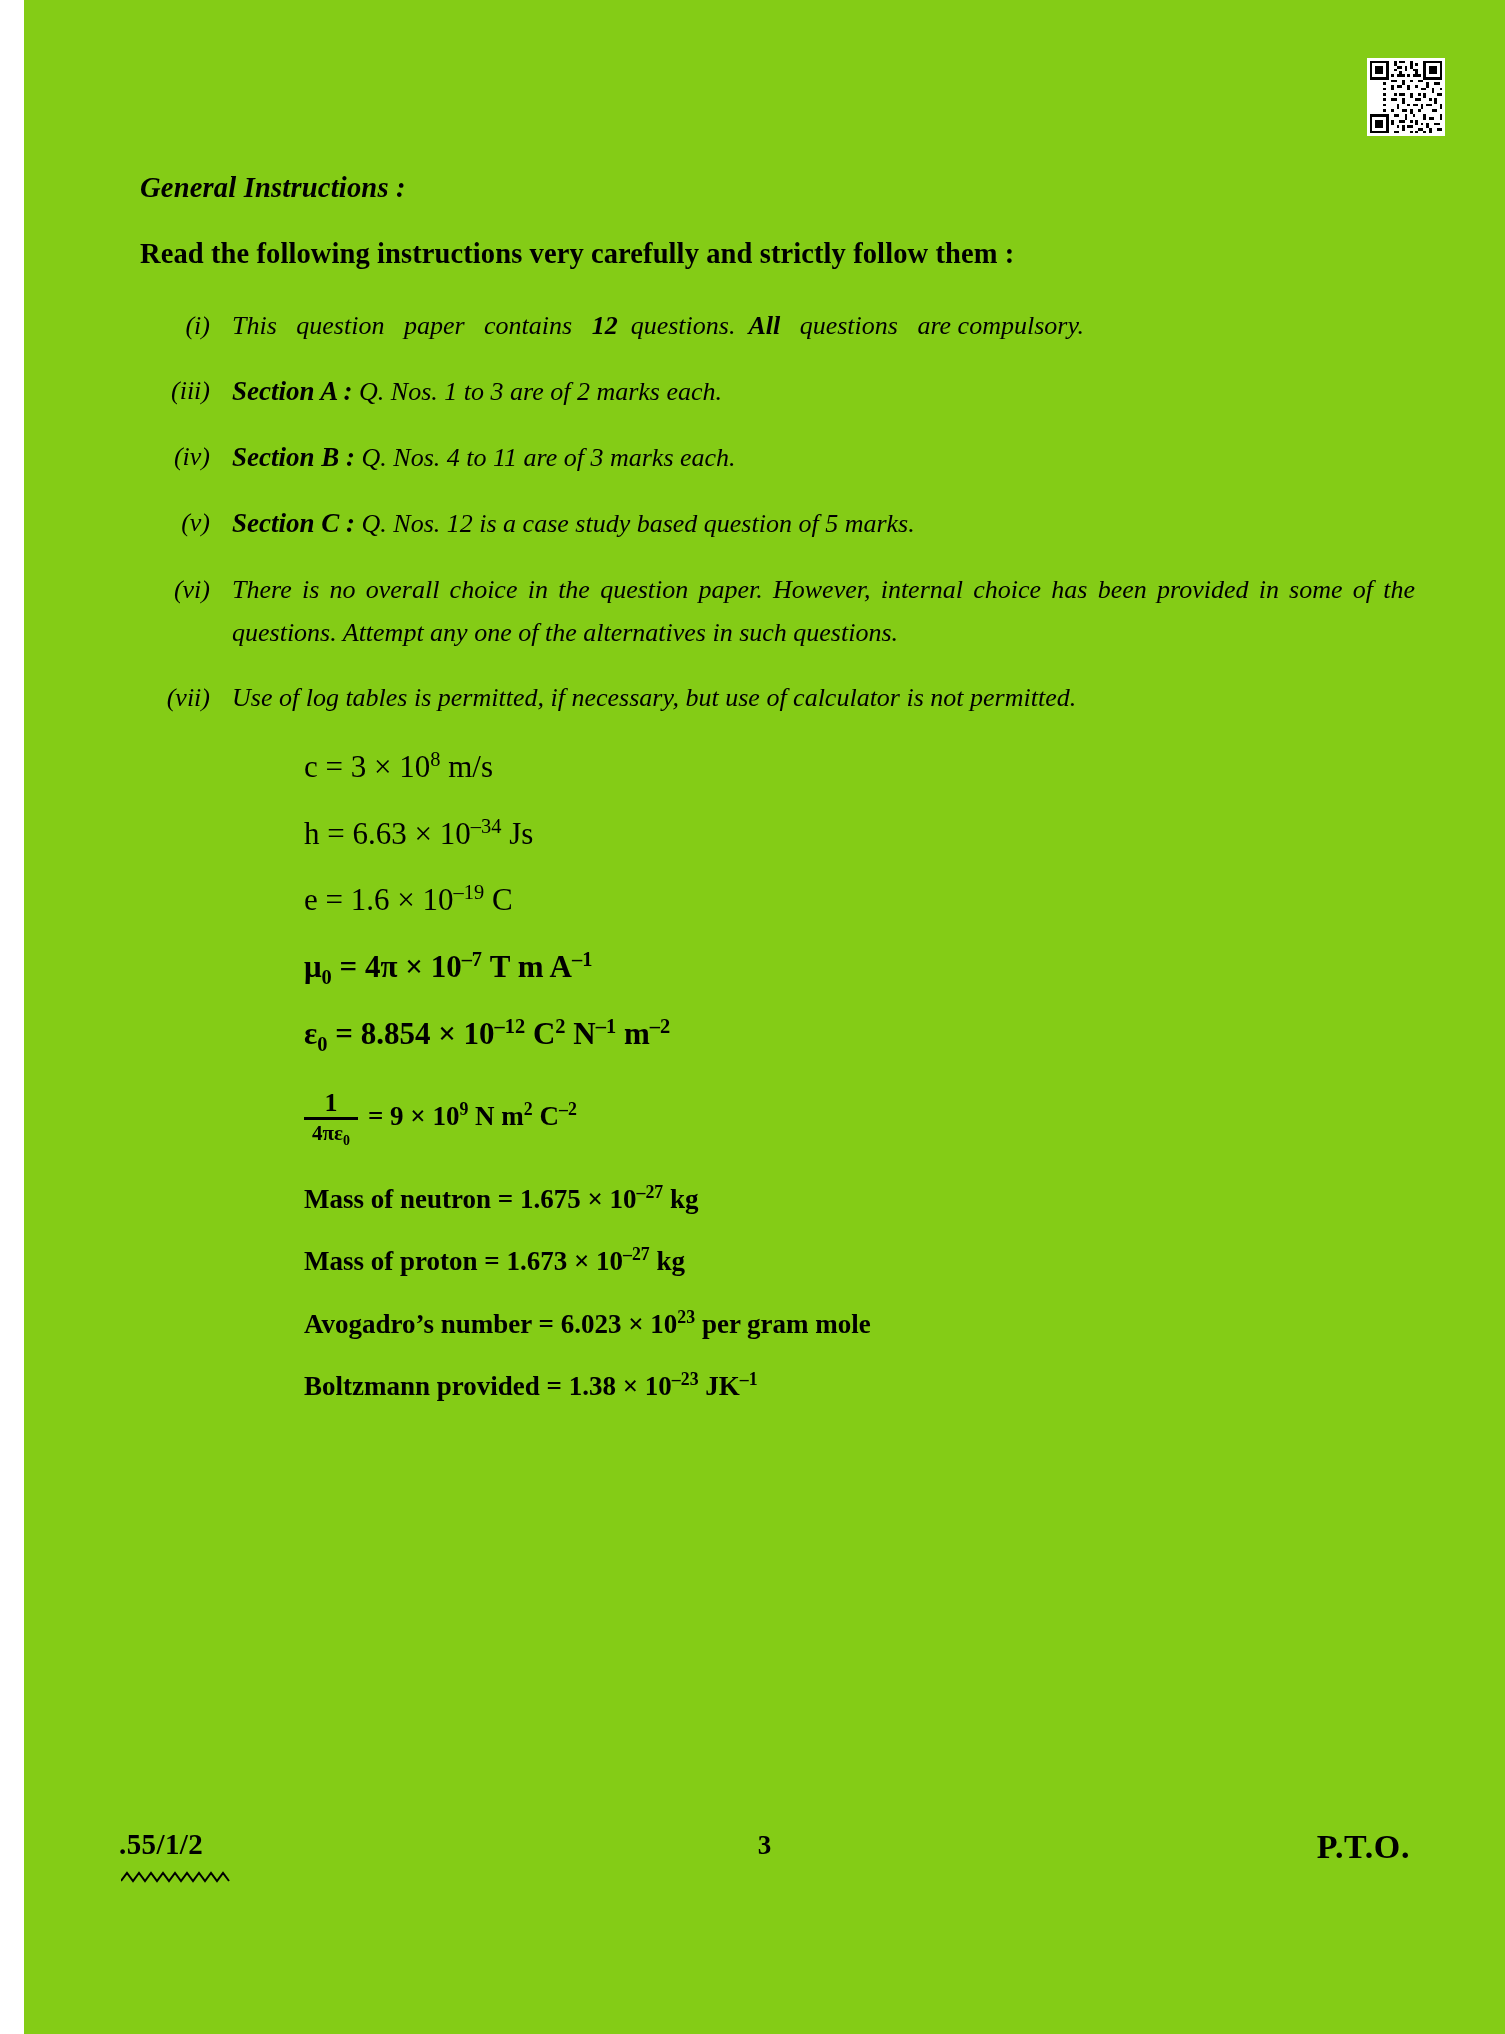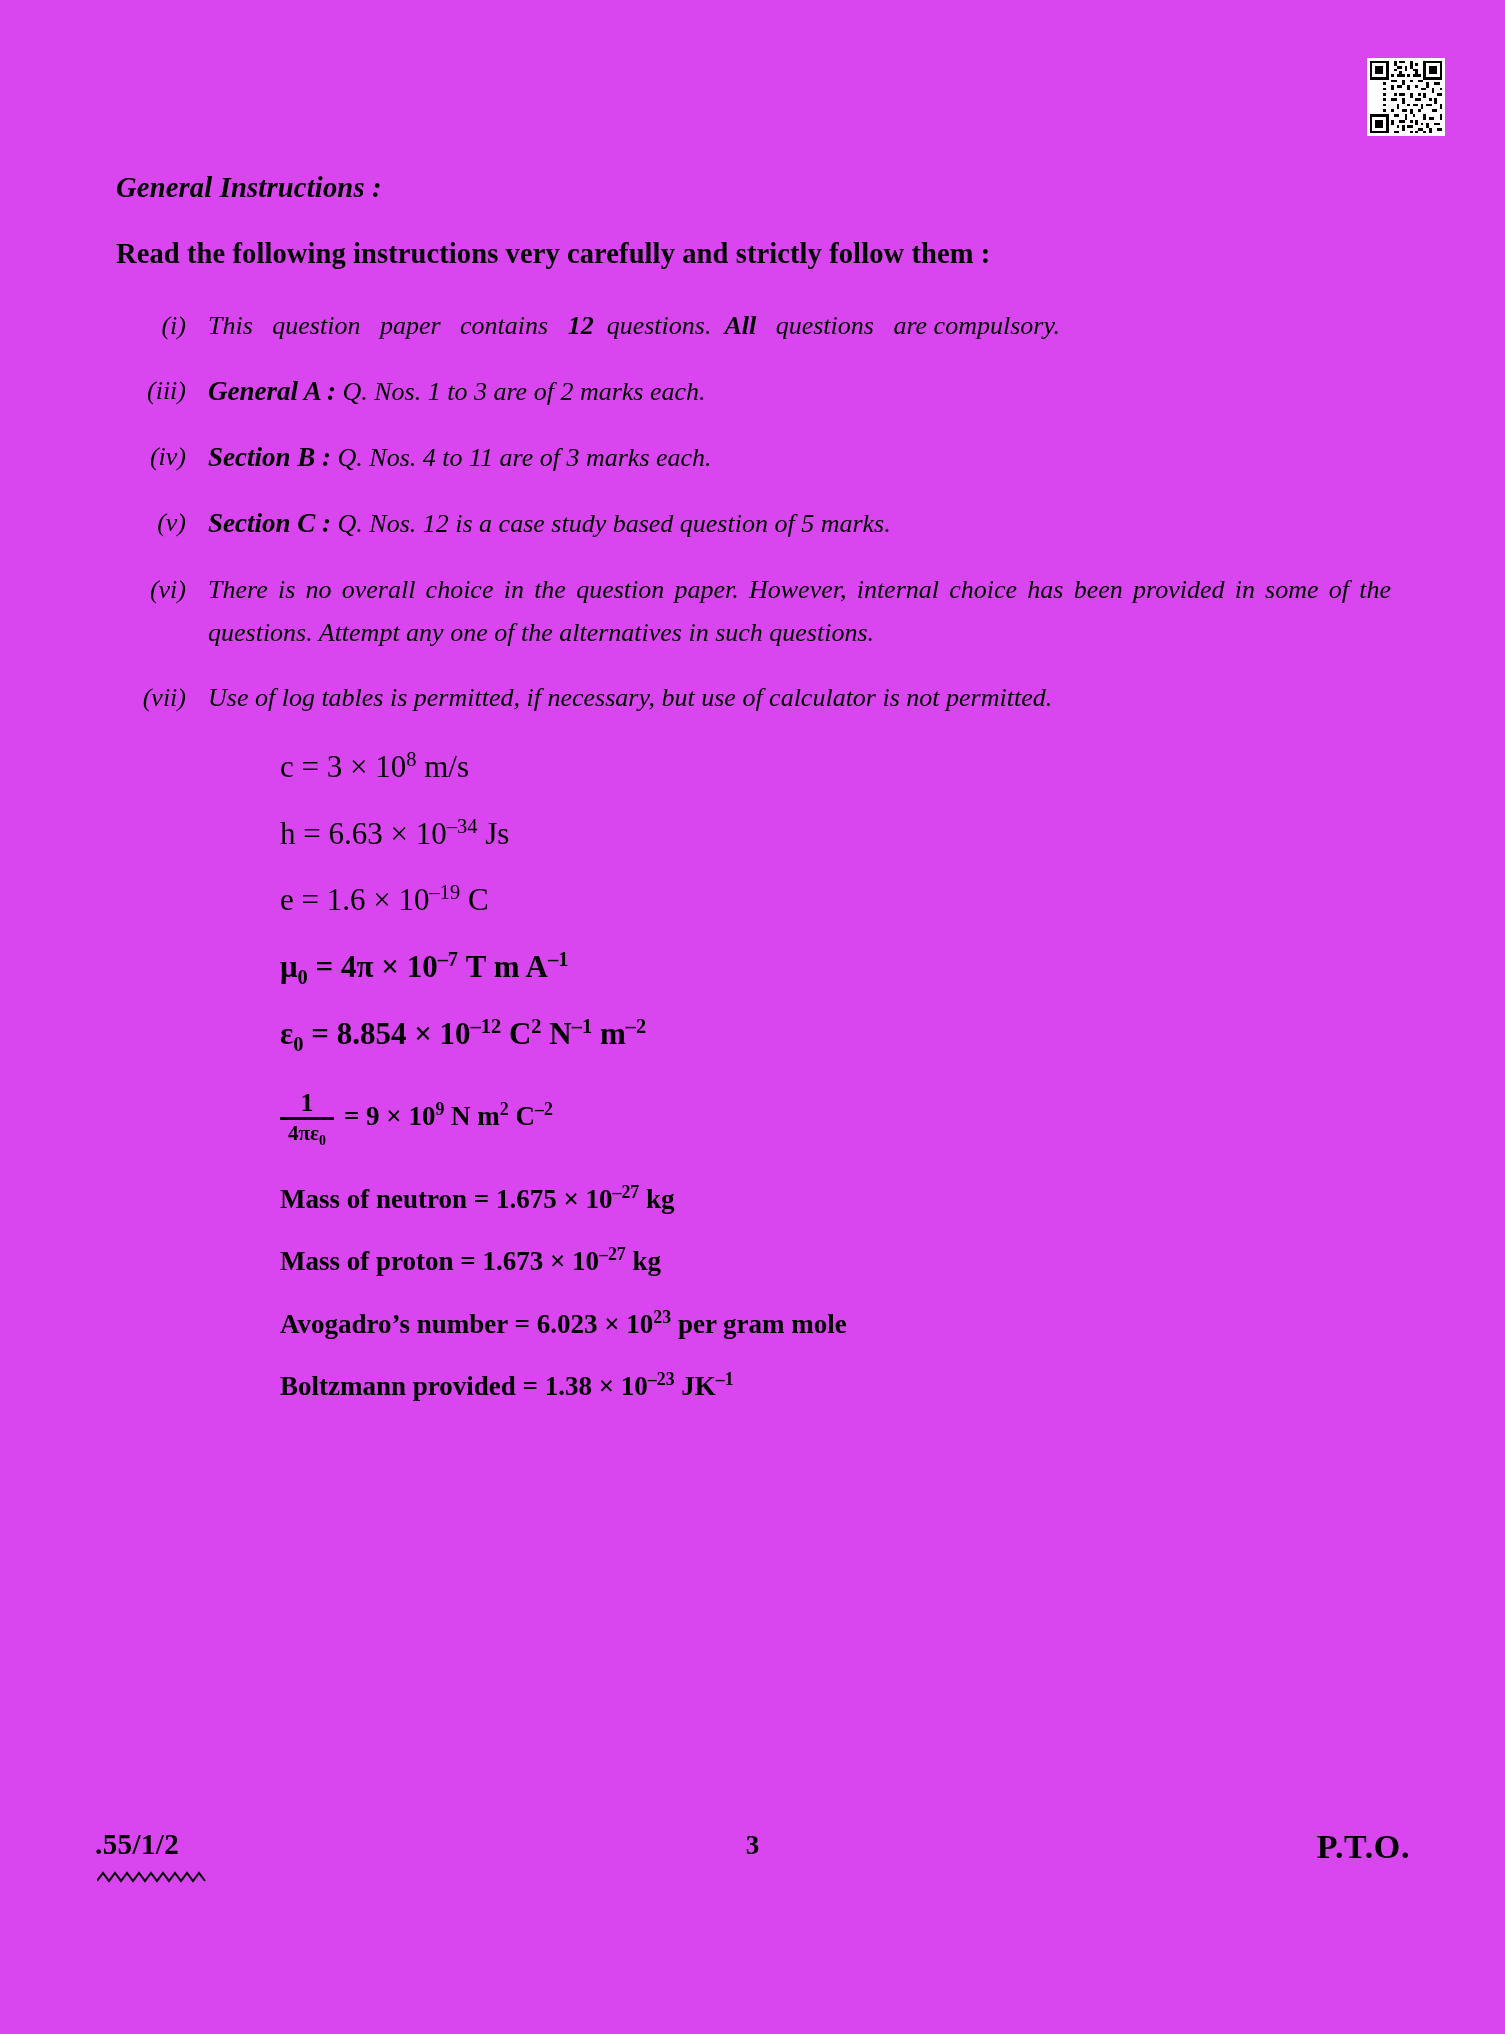--- a/index.html
+++ b/index.html
@@ -12,21 +12,22 @@
     width: 1505px;
     height: 2034px;
     position: relative;
     font-family: "Liberation Serif", "DejaVu Serif", serif;
     color: #000000;
     overflow: hidden;
   }
   .page {
     position: absolute;
     inset: 0;
-    background: #d946ef;
+    background: #84cc16;
+    margin-left: 24px;
   }
 
   
   .qr-wrap {
     position: absolute;
     top: 58px;
     right: 60px;
     width: 78px;
     height: 78px;
   }
@@ -322,21 +323,21 @@
     <ul class="instr-list">
 
       <li class="instr">
         <span class="marker">(i)</span>
         <span class="body justify">This&nbsp;&nbsp; question&nbsp;&nbsp; paper&nbsp;&nbsp; contains&nbsp;&nbsp; <b>12</b>&nbsp; questions.&nbsp; <b>All</b>&nbsp;&nbsp; questions&nbsp;&nbsp; are compulsory.</span>
       </li>
 
 
       <li class="instr">
         <span class="marker">(iii)</span>
-        <span class="body"><span class="sec-head">General A :</span> <span>Q. Nos. 1 to 3 are of 2 marks each.</span></span>
+        <span class="body"><span class="sec-head">Section A :</span> <span>Q. Nos. 1 to 3 are of 2 marks each.</span></span>
       </li>
 
       <li class="instr">
         <span class="marker">(iv)</span>
         <span class="body"><span class="sec-head">Section B :</span> <span>Q. Nos. 4 to 11 are of 3 marks each.</span></span>
       </li>
 
       <li class="instr">
         <span class="marker">(v)</span>
         <span class="body"><span class="sec-head">Section C :</span> <span>Q. Nos. 12 is a case study based question of 5 marks.</span></span>

